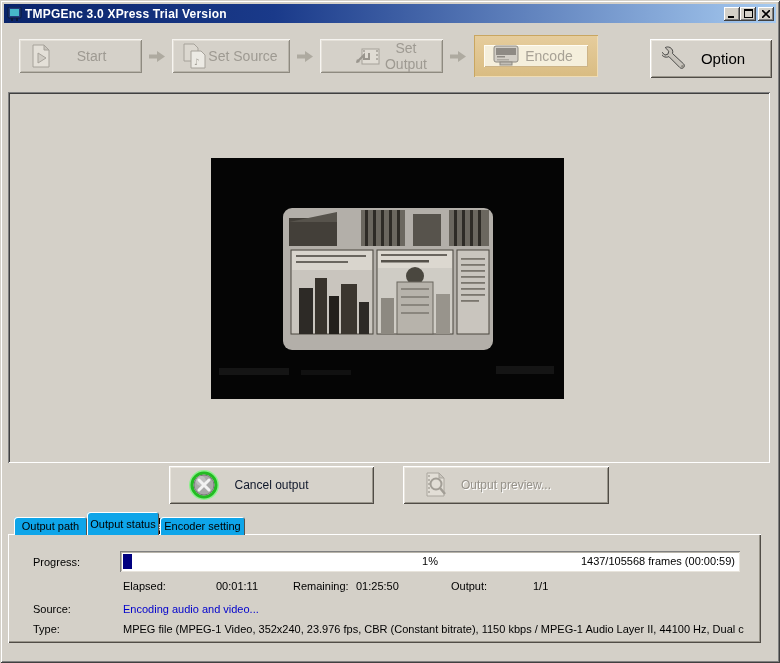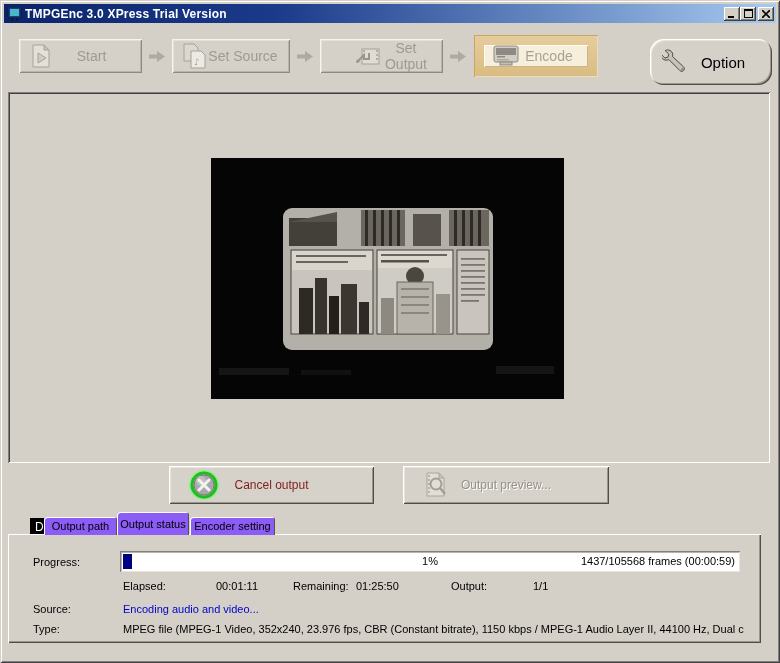--- a/index.html
+++ b/index.html
@@ -41,23 +41,23 @@
     padding:10px;
   }
   .encode-inner{
     width:100%;height:100%;background:#f5efdc;
     box-shadow: inset 1px 1px 0 #fffcf2, inset -1px -1px 0 #cdb488;
     display:flex;align-items:center;
   }
   .encode-inner .lbl{flex:1;text-align:center;font-size:14px;color:#a8a296;padding-right:10px;}
   .encode-inner .ic{margin-left:8px;flex:0 0 auto;}
   .option-btn{
-    position:absolute;left:650px;top:39px;width:122px;height:46px;background:#d5d1c9;
+    position:absolute;left:650px;top:39px;width:122px;height:39px;background:#d5d1c9;
     box-shadow: inset 1px 1px 0 #ffffff, inset -1px -1px 0 #504c46, inset 2px 2px 0 #e8e4dc, inset -2px -2px 0 #9a968c;
-    display:flex;align-items:center;cursor:pointer;border-radius:14px;
+    display:flex;align-items:center;cursor:pointer;
   }
   .option-btn .lbl{flex:1;text-align:center;font-size:15px;color:#000;padding-right:14px;}
   .option-btn .ic{margin-left:12px;flex:0 0 auto;}
   .flow-arrow{position:absolute;top:50px;width:17px;height:13px;}
   
   .preview-panel{
     position:absolute;left:8px;top:92px;width:762px;height:371px;background:#d4d0c8;
     box-shadow: inset 1px 1px 0 #808080, inset -1px -1px 0 #ffffff, inset 2px 2px 0 #404040, inset -2px -2px 0 #d4d0c8;
   }
   .video{position:absolute;left:211px;top:158px;width:353px;height:241px;background:#050505;}
@@ -66,27 +66,27 @@
     font-size:12px;padding:2px 5px 3px 5px;white-space:nowrap;
   }
   
   .action-btn{
     position:absolute;top:466px;height:38px;background:#d6d2ca;
     box-shadow: inset 1px 1px 0 #ffffff, inset -1px -1px 0 #504c46, inset 2px 2px 0 #e8e4dc, inset -2px -2px 0 #9a968c;
     display:flex;align-items:center;
   }
   .action-btn .ic{position:absolute;left:20px;top:50%;transform:translateY(-50%);}
   .action-btn .lbl{flex:1;text-align:center;font-size:12px;}
-  .action-btn.enabled .lbl{color:#7f1d1d;}
+  .action-btn.enabled .lbl{color:#0f172a;}
   .action-btn.disabled .lbl{color:#96928a;text-shadow:1px 1px 0 #fff;}
   
   .tab{
-    position:absolute;background:#8b5cf6;border-top-left-radius:3px;border-top-right-radius:3px;
+    position:absolute;background:#0ea5e9;border-top-left-radius:3px;border-top-right-radius:3px;
     box-shadow: inset 1px 1px 0 #ffffff, inset -1px 0 0 #56524c;
-    font-size:11px;display:flex;align-items:center;justify-content:center;white-space:nowrap;margin-left:30px;
+    font-size:11px;display:flex;align-items:center;justify-content:center;white-space:nowrap;
   }
   .tab.plain{top:517px;height:18px;z-index:2;}
   .tab.selected{top:512px;height:23px;z-index:4;font-size:11px;}
   .tab-page{
     position:absolute;left:8px;top:534px;width:753px;height:109px;background:#d4d0c8;z-index:1;
     box-shadow: inset 1px 1px 0 #ffffff, inset -1px -1px 0 #504c46, inset -2px -2px 0 #9a968c;
   }
   
   .fieldlabel{position:absolute;font-size:11px;color:#000;white-space:nowrap;z-index:5;}
   .progress-trough{

